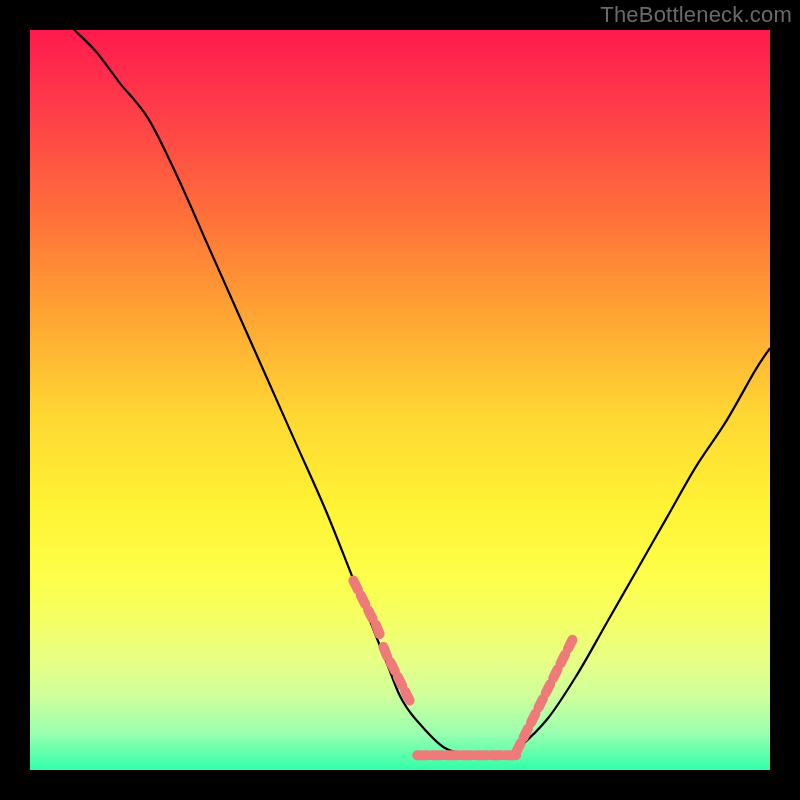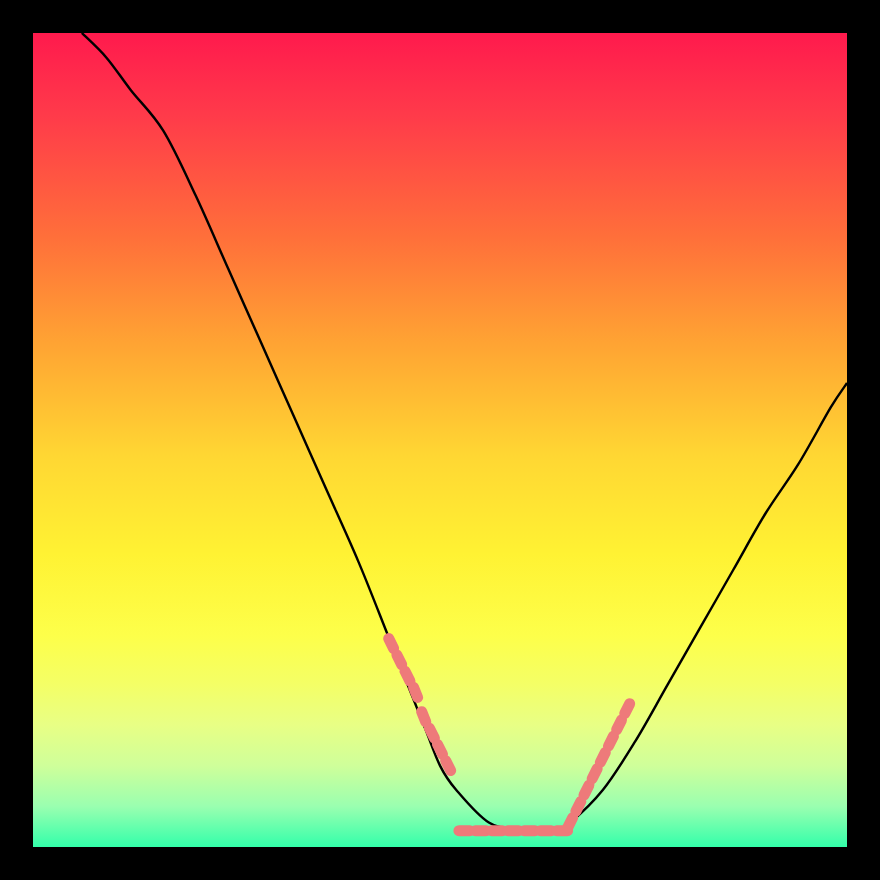--- a/index.html
+++ b/index.html
@@ -87,13 +87,14 @@
           <rect x="485.8" y="698.0" width="20" height="10" rx="5" ry="5" fill="#ee7a7a" transform="rotate(-63.4 495.8 703.0)"></rect>
           <rect x="493.2" y="683.2" width="20" height="10" rx="5" ry="5" fill="#ee7a7a" transform="rotate(-63.4 503.2 688.2)"></rect>
           <rect x="500.6" y="668.4" width="20" height="10" rx="5" ry="5" fill="#ee7a7a" transform="rotate(-63.4 510.6 673.4)"></rect>
           <rect x="508.0" y="653.6" width="20" height="10" rx="5" ry="5" fill="#ee7a7a" transform="rotate(-63.4 518.0 658.6)"></rect>
           <rect x="515.4" y="638.8" width="20" height="10" rx="5" ry="5" fill="#ee7a7a" transform="rotate(-63.4 525.4 643.8)"></rect>
           <rect x="522.8" y="624.0" width="20" height="10" rx="5" ry="5" fill="#ee7a7a" transform="rotate(-63.4 532.8 629.0)"></rect>
           <rect x="530.2" y="609.2" width="20" height="10" rx="5" ry="5" fill="#ee7a7a" transform="rotate(-63.4 540.2 614.2)"></rect>
         </g>
     </svg>
   </div>
+  <div class="watermark">TheBottleneck.com</div>
 </div>
 
 </body></html>

